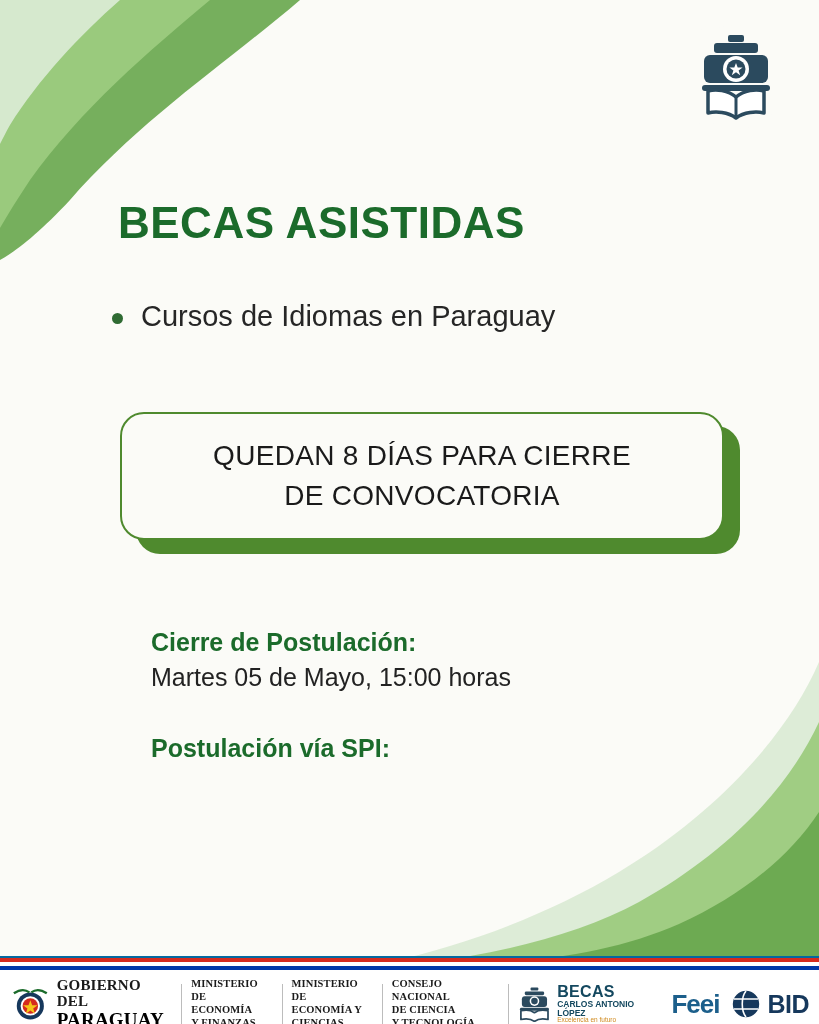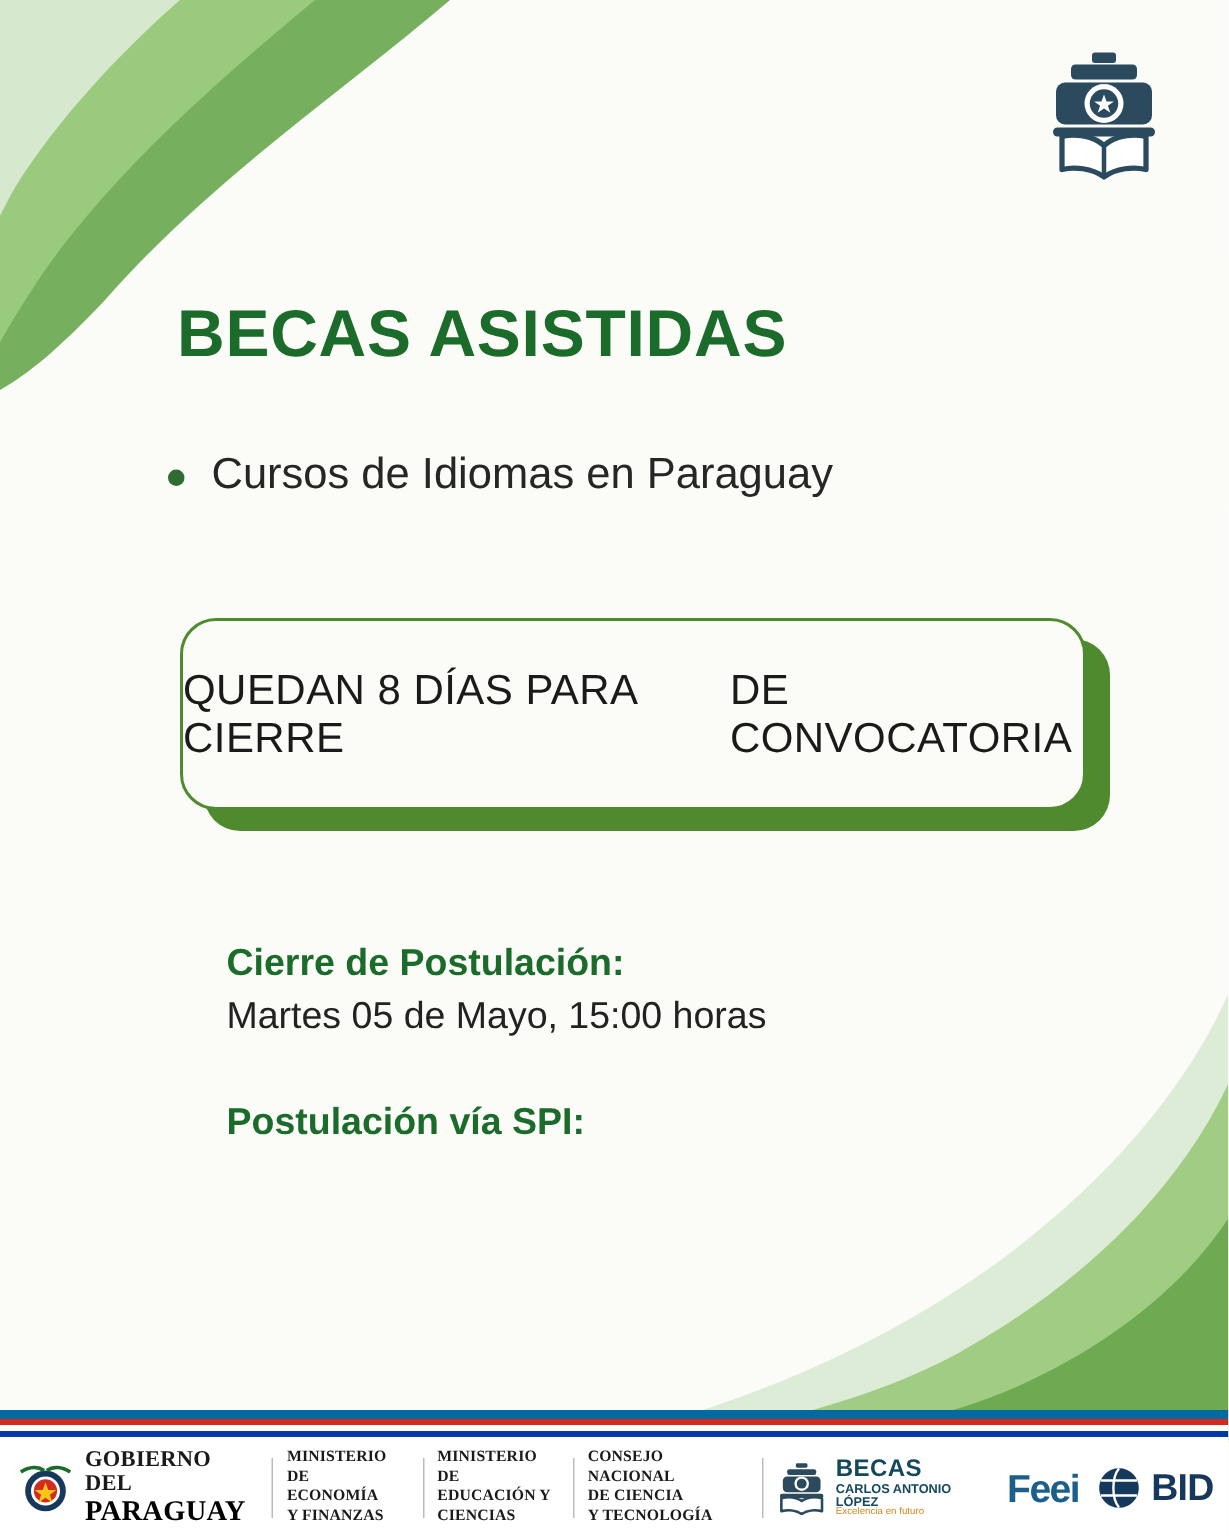--- a/index.html
+++ b/index.html
@@ -53,40 +53,40 @@
     position: absolute; left: 16px; top: 14px;
     width: 604px; height: 128px;
     background: #4f8a2e; border-radius: 24px;
   }
   .countdown-box {
     position: absolute; left: 0; top: 0;
     width: 604px; height: 128px;
     background: #fbfbf7;
     border: 2px solid #4f8a2e;
     border-radius: 24px;
-    display: flex; flex-direction: row;
+    display: flex; flex-direction: column;
     align-items: center; justify-content: center;
     gap: 8px;
   }
   .countdown-line { font-size: 28px; color: #1a1a1a; letter-spacing: 0.3px; }
 
   .info-block { position: absolute; left: 151px; top: 628px; width: 560px; }
   .info-head {
     font-size: 25px; font-weight: bold; color: #1b6b2b;
     margin-bottom: 6px;
   }
   .info-body { font-size: 25px; color: #222222; }
   .info-gap { height: 42px; }
 
   
   .footer {
     position: absolute; left: 0; bottom: 0;
-    width: 819px; height: 84px;
+    width: 819px; height: 68px;
     background: #ffffff;
-    border-top: 6px solid #0369a1;
+    border-top: 2px solid #0369a1;
   }
   .flagbars { position: absolute; left: 0; top: 0; width: 819px; }
   .bar { height: 4px; width: 100%; }
   .bar.red { background: #d52b1e; }
   .bar.white { background: #ffffff; }
   .bar.blue { background: #0038a8; }
 
   .footer-inner {
     position: absolute; left: 0; top: 14px;
     width: 819px; height: 64px;
@@ -199,21 +199,21 @@
       <div class="mini-ministry">
         <div>MINISTERIO DE</div>
         <div>ECONOMÍA</div>
         <div>Y FINANZAS</div>
       </div>
 
       <div class="f-sep"></div>
 
       <div class="mini-ministry">
         <div>MINISTERIO DE</div>
-        <div>EDUCACIÓN Y</div>
+        <div>ECONOMÍA Y</div>
         <div>CIENCIAS</div>
       </div>
 
       <div class="f-sep"></div>
 
       <div class="mini-ministry">
         <div>CONSEJO NACIONAL</div>
         <div>DE CIENCIA</div>
         <div>Y TECNOLOGÍA</div>
       </div>

